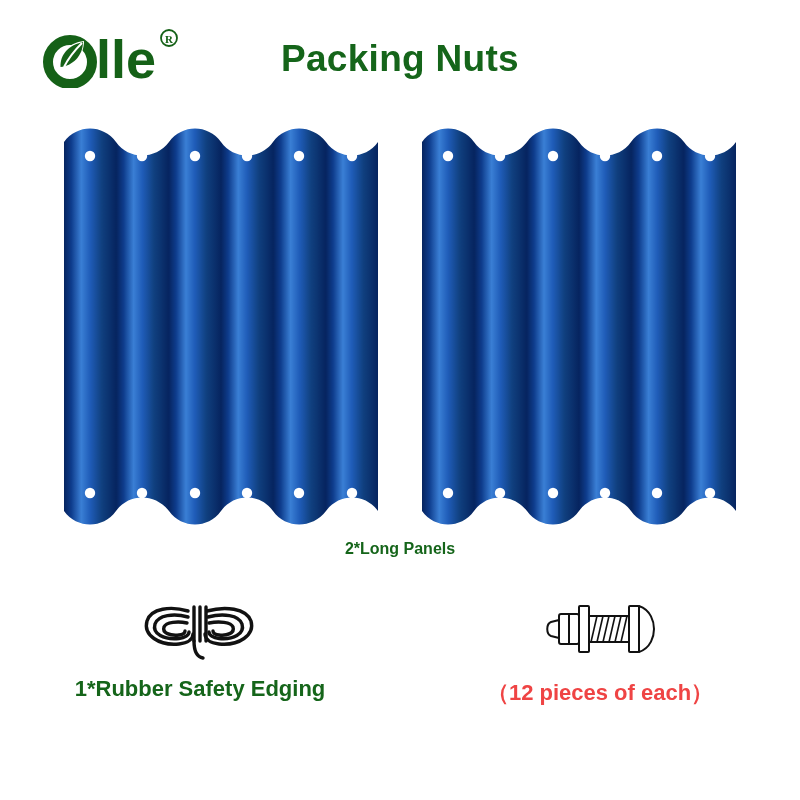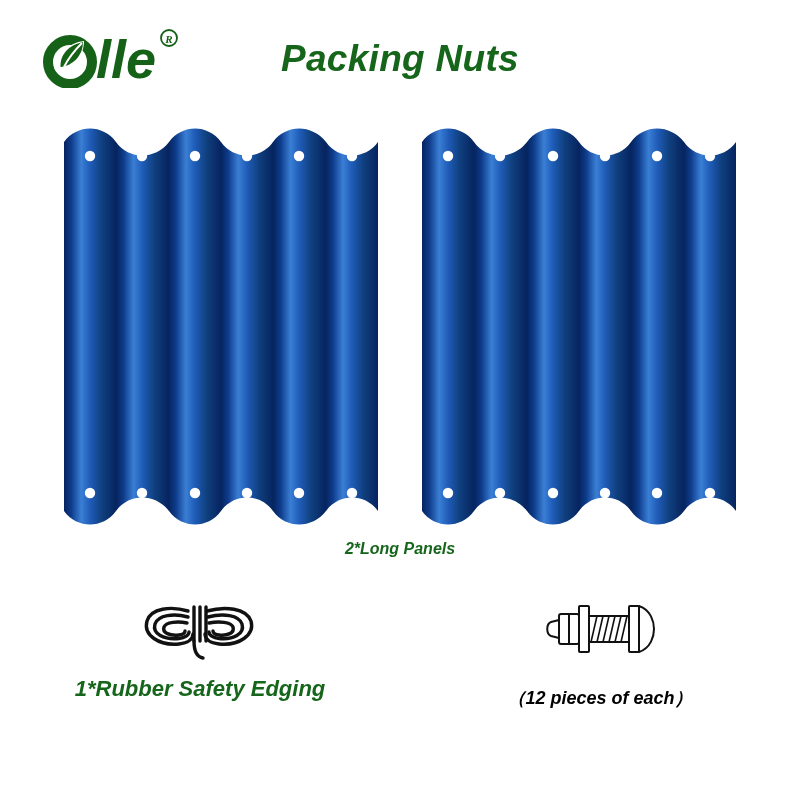--- a/index.html
+++ b/index.html
@@ -13,21 +13,20 @@
     background: #ffffff;
     font-family: "Liberation Sans", sans-serif;
     overflow: hidden;
     position: relative;
   }
   #page {
     position: relative;
     width: 800px;
     height: 580px;
     background: #ffffff;
-    font-style: italic;
   }
 
   
   .brand-logo {
     position: absolute;
     left: 38px;
     top: 26px;
     width: 190px;
     height: 62px;
   }
@@ -101,25 +100,25 @@
   .acc-icon svg { display: block; }
 
   .acc-label {
     font-size: 22px;
     font-weight: bold;
     color: #15651a;
     line-height: 1.35;
     margin-top: 4px;
   }
   .acc-sublabel {
-    font-size: 18px;
+    font-size: 22px;
     font-weight: bold;
-    color: #000000;
+    color: #ef4444;
     line-height: 1.35;
-    margin-top: 16px;
+    margin-top: 8px;
   }
 </style>
 </head>
 <body>
 
 <div id="page">
 
   <div class="brand-logo">
     <svg viewBox="0 0 190 62" width="190" height="62" aria-hidden="true">
 

